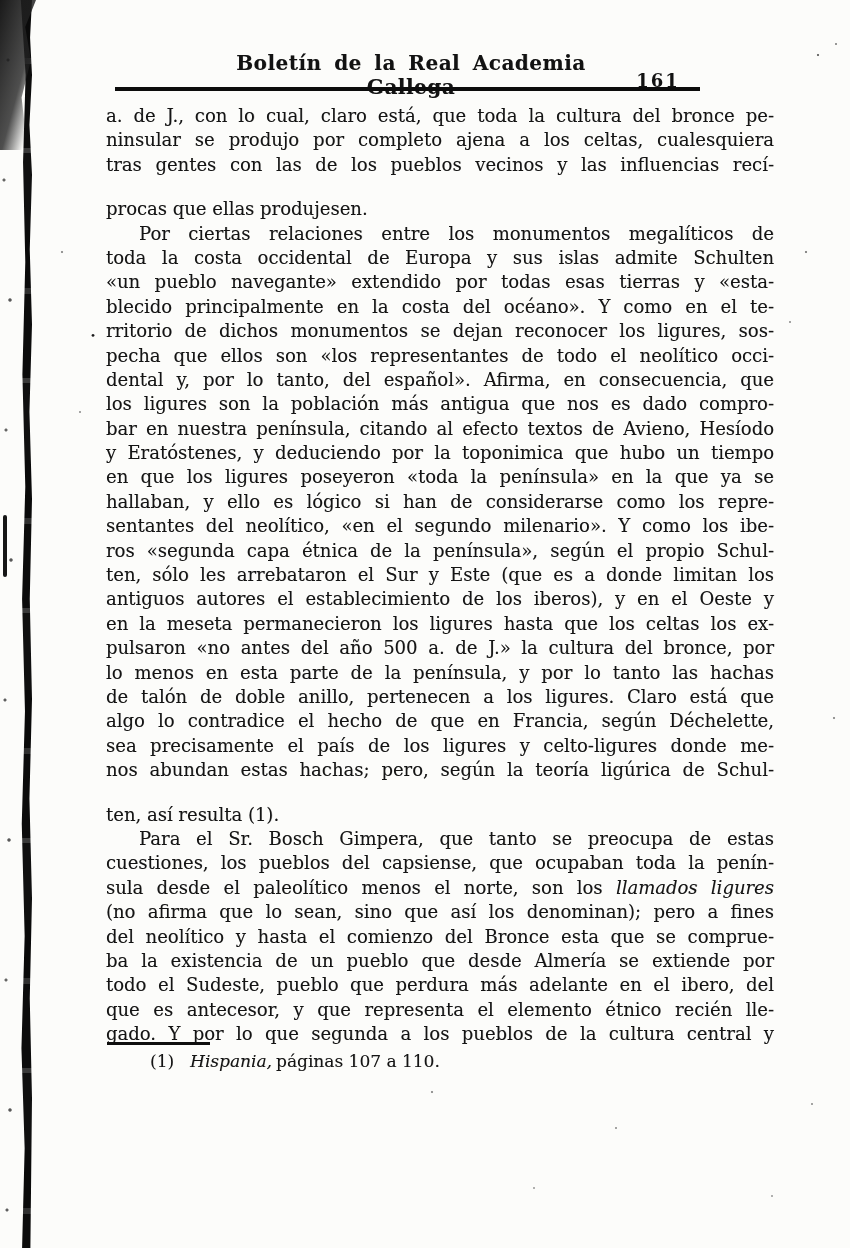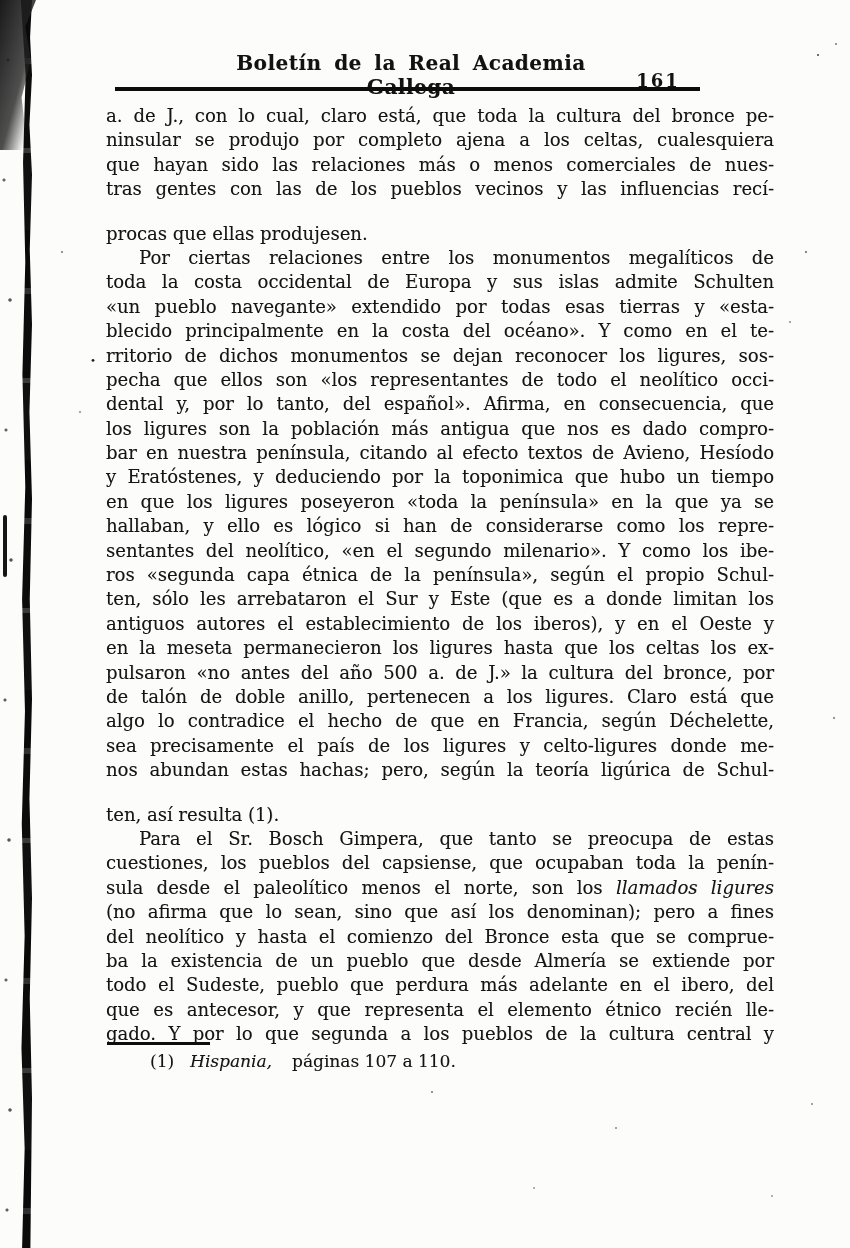--- a/index.html
+++ b/index.html
@@ -94,21 +94,21 @@
   .it{font-style:italic;}
   
   .footnote-rule{
     position:absolute;left:107px;top:1042px;width:103px;height:3px;background:#0e0e0e;
   }
   .footnote{
     position:absolute;left:150px;top:1051px;font-size:17px;
     text-shadow:.3px .3px 0 rgba(0,0,0,.3);
   }
   .footnote .marker{margin-right:16px;}
-  .footnote .rest{margin-left:20px;}
+  .footnote .rest{margin-left:4px;}
 </style>
 </head>
 <body>
 
 <div class="page">
 
   <div class="binding">
     <div class="binding-fuzz"></div>
     <div class="binding-core"></div>
     <div class="binding-blob"></div>
@@ -117,41 +117,41 @@
 
   <div class="journal-title">Boletín de la Real Academia Gallega</div>
 
   <div class="page-number">161</div>
 
   <div class="header-rule"></div>
 
   <div class="text-block">
       <div class="line"><span>a. de J., con lo cual, claro está, que toda la cultura del bronce pe-</span></div>
       <div class="line"><span>ninsular se produjo por completo ajena a los celtas, cualesquiera</span></div>
-      <div class="line"><span>que hayan sido las relaciones más o menos comerciales de nues-</span></div>
       <div class="line"><span>tras gentes con las de los pueblos vecinos y las influencias recí-</span></div>
       <div class="line end"><span>procas que ellas produjesen.</span></div>
       <div class="line indent"><span>Por ciertas relaciones entre los monumentos megalíticos de</span></div>
       <div class="line"><span>toda la costa occidental de Europa y sus islas admite Schulten</span></div>
       <div class="line"><span>«un pueblo navegante» extendido por todas esas tierras y «esta-</span></div>
       <div class="line"><span>blecido principalmente en la costa del océano». Y como en el te-</span></div>
       <div class="line mdot"><span>rritorio de dichos monumentos se dejan reconocer los ligures, sos-</span></div>
       <div class="line"><span>pecha que ellos son «los representantes de todo el neolítico occi-</span></div>
       <div class="line"><span>dental y, por lo tanto, del español». Afirma, en consecuencia, que</span></div>
       <div class="line"><span>los ligures son la población más antigua que nos es dado compro-</span></div>
       <div class="line"><span>bar en nuestra península, citando al efecto textos de Avieno, Hesíodo</span></div>
       <div class="line"><span>y Eratóstenes, y deduciendo por la toponimica que hubo un tiempo</span></div>
       <div class="line"><span>en que los ligures poseyeron «toda la península» en la que ya se</span></div>
       <div class="line"><span>hallaban, y ello es lógico si han de considerarse como los repre-</span></div>
       <div class="line"><span>sentantes del neolítico, «en el segundo milenario». Y como los ibe-</span></div>
       <div class="line"><span>ros «segunda capa étnica de la península», según el propio Schul-</span></div>
       <div class="line"><span>ten, sólo les arrebataron el Sur y Este (que es a donde limitan los</span></div>
       <div class="line"><span>antiguos autores el establecimiento de los iberos), y en el Oeste y</span></div>
       <div class="line"><span>en la meseta permanecieron los ligures hasta que los celtas los ex-</span></div>
       <div class="line"><span>pulsaron «no antes del año 500 a. de J.» la cultura del bronce, por</span></div>
+      <div class="line"><span>lo menos en esta parte de la península, y por lo tanto las hachas</span></div>
       <div class="line"><span>de talón de doble anillo, pertenecen a los ligures. Claro está que</span></div>
       <div class="line"><span>algo lo contradice el hecho de que en Francia, según Déchelette,</span></div>
       <div class="line"><span>sea precisamente el país de los ligures y celto-ligures donde me-</span></div>
       <div class="line"><span>nos abundan estas hachas; pero, según la teoría ligúrica de Schul-</span></div>
       <div class="line end"><span>ten, así resulta (1).</span></div>
       <div class="line indent"><span>Para el Sr. Bosch Gimpera, que tanto se preocupa de estas</span></div>
       <div class="line"><span>cuestiones, los pueblos del capsiense, que ocupaban toda la penín-</span></div>
       <div class="line"><span>sula desde el paleolítico menos el norte, son los </span><span class="it">llamados ligures</span></div>
       <div class="line"><span>(no afirma que lo sean, sino que así los denominan); pero a fines</span></div>
       <div class="line"><span>del neolítico y hasta el comienzo del Bronce esta que se comprue-</span></div>

